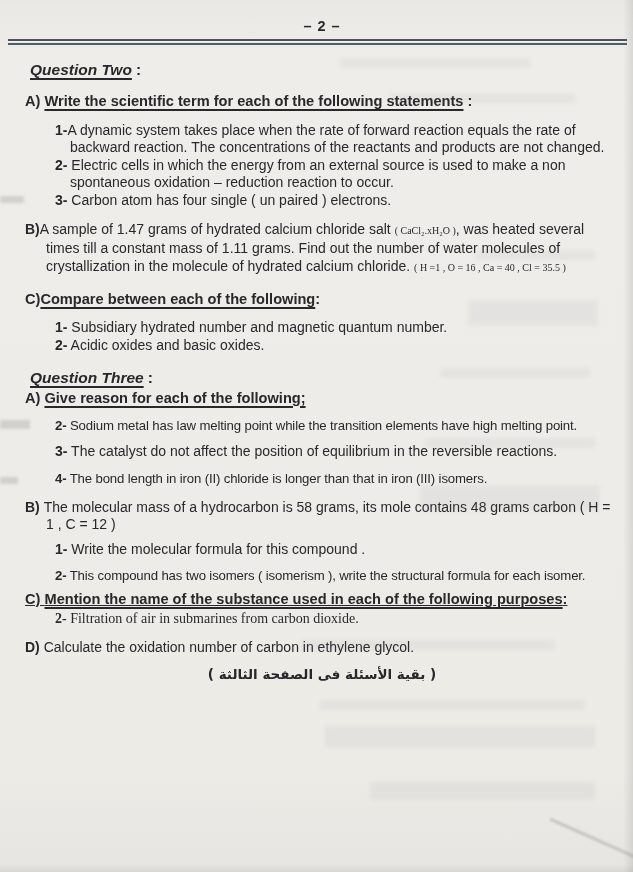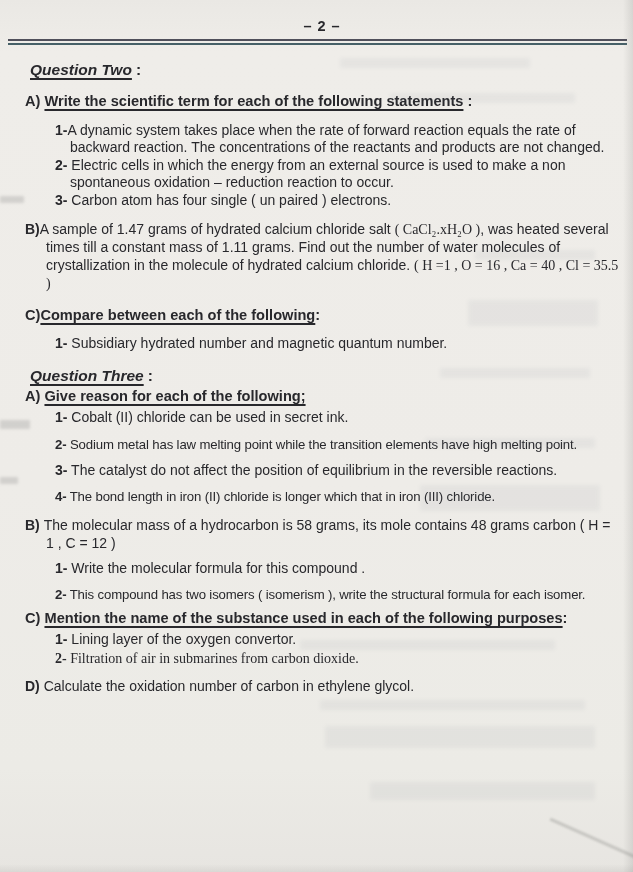--- a/index.html
+++ b/index.html
@@ -29,21 +29,21 @@
   
   .item{margin:10px 0 0 30px;padding-left:15px;text-indent:-15px;font-size:14px;line-height:17.6px;max-width:540px;}
   .inum{font-weight:bold;}
   .wide{max-width:568px;}
   .narrow{font-size:13.2px;letter-spacing:-0.15px;line-height:17px;max-width:552px;}
   
   .hang{padding-left:21px;text-indent:-21px;}
   .slabel{font-weight:bold;}
   .b-para{margin:12px 0 0 0;font-size:14px;line-height:17.8px;max-width:584px;}
   .b3-para{margin:12px 0 0 0;font-size:14px;line-height:17.8px;max-width:572px;}
-  .serif{font-family:"Liberation Serif",serif;font-size:14px;}
+  .serif{font-family:"Liberation Serif",serif;font-size:10px;}
   .c3{max-width:545px;}
   .d-para{margin:11px 0 0 0;font-size:14px;line-height:17.8px;}
   
   .mt-tight{margin-top:2px;}
   .mt4{margin-top:4px;}
   .mt6{margin-top:6px;}
   .mt8{margin-top:8px;}
   .mt9{margin-top:9px;}
   .mt12{margin-top:0;}
   
@@ -95,39 +95,41 @@
 
       <p class="item"><span class="inum">1-</span><span>A dynamic system takes place when the rate of forward reaction equals the rate of backward reaction. The concentrations of the reactants and products are not changed.</span></p>
       <p class="item wide mt12"><span class="inum">2-</span><span> Electric cells in which the energy from an external source is used to make a non spontaneous oxidation – reduction reaction to occur.</span></p>
       <p class="item wide mt12"><span class="inum">3-</span><span> Carbon atom has four single ( un paired ) electrons.</span></p>
 
       <p class="b-para hang"><span class="slabel">B)</span><span>A sample of 1.47 grams of hydrated calcium chloride salt </span><span class="serif">( CaCl₂.xH₂O )</span><span>, was heated several times till a constant mass of 1.11 grams. Find out the number of water molecules of crystallization in the molecule of hydrated calcium chloride. </span><span class="serif">( H =1 ,  O = 16 ,  Ca = 40 ,  Cl = 35.5 )</span></p>
 
       <p class="sect"><span class="slabel">C)</span><span class="u">Compare between each of the following</span><span class="after">:</span></p>
 
       <p class="item"><span class="inum">1-</span><span> Subsidiary hydrated number and magnetic quantum number.</span></p>
+      <p class="item mt12"><span class="inum">2-</span><span> Acidic oxides and basic oxides.</span></p>
     </section>
 
     <section>
       <h2 class="qtitle mt12" style="margin-top:13px;"><span class="u">Question Three</span><span class="qcolon">:</span></h2>
 
       <p class="sect mt-tight"><span class="slabel">A) </span><span class="u">Give reason for each of the following;</span><span class="after"></span></p>
 
-      <p class="item mt-tight" style="margin-top:3px;"><span class="inum">1-</span><span> Cobalt (II) chloride can be used in secret ink.</span></p>
       <p class="item narrow mt9"><span class="inum">2-</span><span> Sodium metal has law melting point while the transition elements have high melting point.</span></p>
       <p class="item mt9"><span class="inum">3-</span><span> The catalyst do not affect the position of equilibrium in the reversible reactions.</span></p>
-      <p class="item narrow mt9" style="max-width:575px;"><span class="inum">4-</span><span> The bond length in iron (II) chloride is longer which that in iron (III) chloride.</span></p>
+      <p class="item narrow mt9" style="max-width:575px;"><span class="inum">4-</span><span> The bond length in iron (II) chloride is longer than that in iron (III) isomers.</span></p>
 
       <p class="b3-para hang"><span class="slabel">B) </span><span>The molecular mass of a hydrocarbon is 58 grams, its mole contains 48 grams carbon ( H = 1 ,  C = 12 )</span></p>
       <p class="item mt8" style="margin-top:7px;"><span class="inum">1-</span><span> Write the molecular formula for this compound .</span></p>
       <p class="item narrow mt8"><span class="inum">2-</span><span> This compound has two isomers ( isomerism ), write the structural formula for each isomer.</span></p>
 
-      <p class="sect c3 mt6" style="margin-top:6px;"><span class="slabel">C) </span><span class="u">Mention the name of the substance used in each of the following purposes</span><span class="after">:</span></p>
+      <p class="sect c3 mt6" style="margin-top:6px;text-decoration:underline;"><span class="slabel">C) </span><span class="u">Mention the name of the substance used in each of the following purposes</span><span class="after">:</span></p>
 
-      <p class="item mt4" style="margin-top:3px;"><span class="inum">1-</span><span> Lining layer of the oxygen convertor.</span></p>
       <p class="item mt-tight" style="margin-top:1px;font-family:Liberation Serif, serif;"><span class="inum">2-</span><span> Filtration of air in submarines from carbon dioxide.</span></p>
 
       <p class="d-para hang"><span class="slabel">D) </span><span>Calculate the oxidation number of carbon in ethylene glycol.</span></p>
     </section>
 
+    <footer>
+      <span class="foot-ar" dir="rtl">( بقية الأسئلة فى الصفحة الثالثة )</span>
+    </footer>
 
   </div>
 </div>
 
 </body></html>

